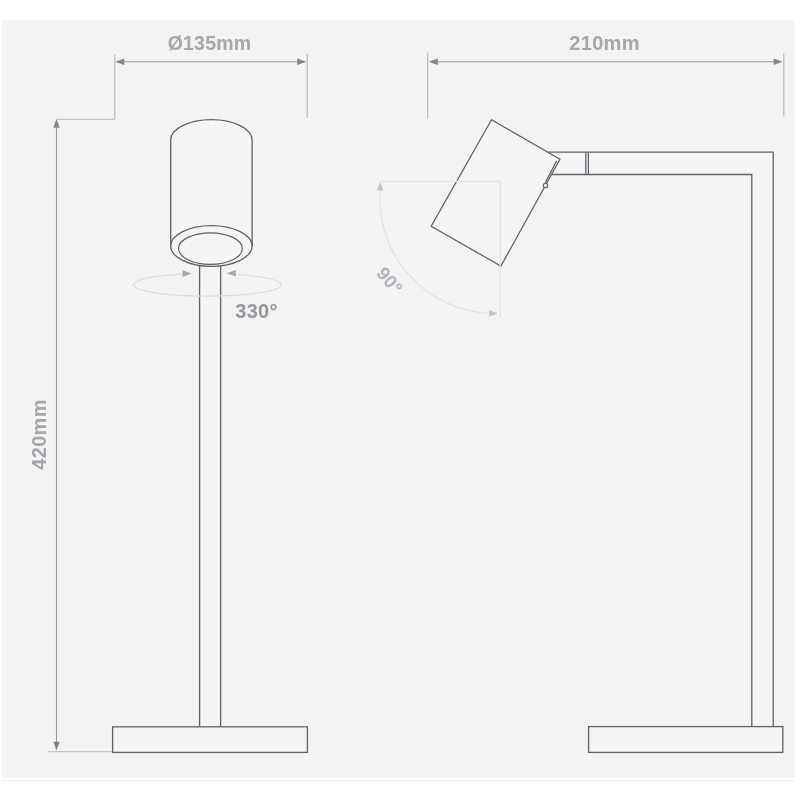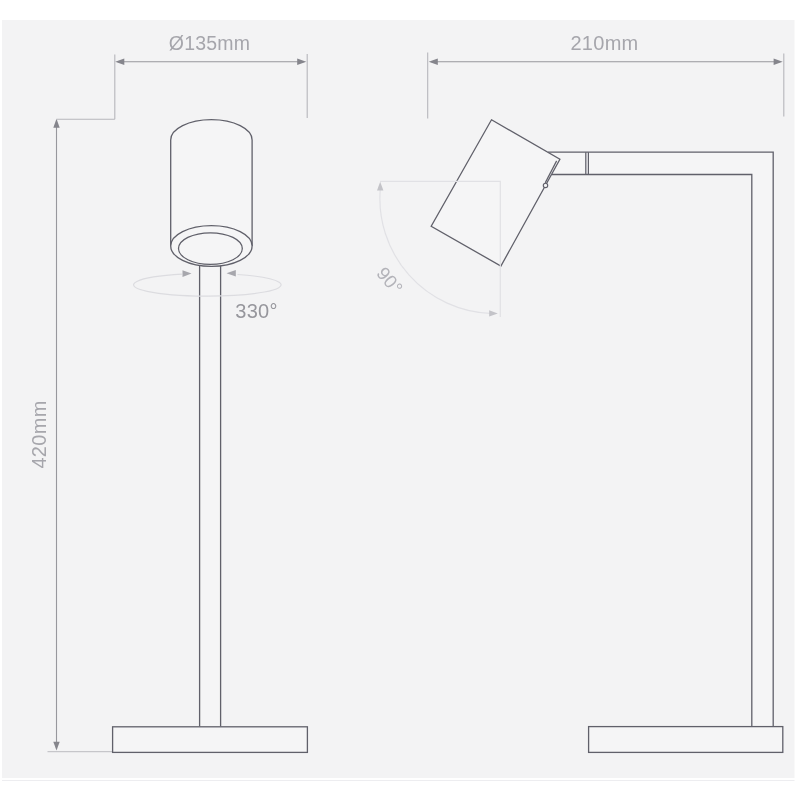--- a/index.html
+++ b/index.html
@@ -1,16 +1,16 @@
 <!DOCTYPE html>
 <html><head>
 <meta charset="utf-8">
 <style>
   html,body{margin:0;padding:0;background:#ffffff;}
-  .wrap{position:relative;width:800px;height:800px;background:#ffffff;overflow:hidden;}
+  .wrap{position:relative;width:800px;height:800px;background:#ffffff;overflow:hidden;font-weight:bold;}
   svg{position:absolute;left:0;top:0;}
   text{font-family:"Liberation Sans",sans-serif;}
 </style>
 </head>
 <body>
 <div class="wrap">
 <svg width="800" height="800" viewBox="0 0 800 800">
 
   <rect x="2" y="20" width="792.5" height="758" fill="#f3f3f4"></rect>
   <line x1="2" y1="780.5" x2="794.5" y2="780.5" stroke="#ededf0" stroke-width="1.2"></line>

